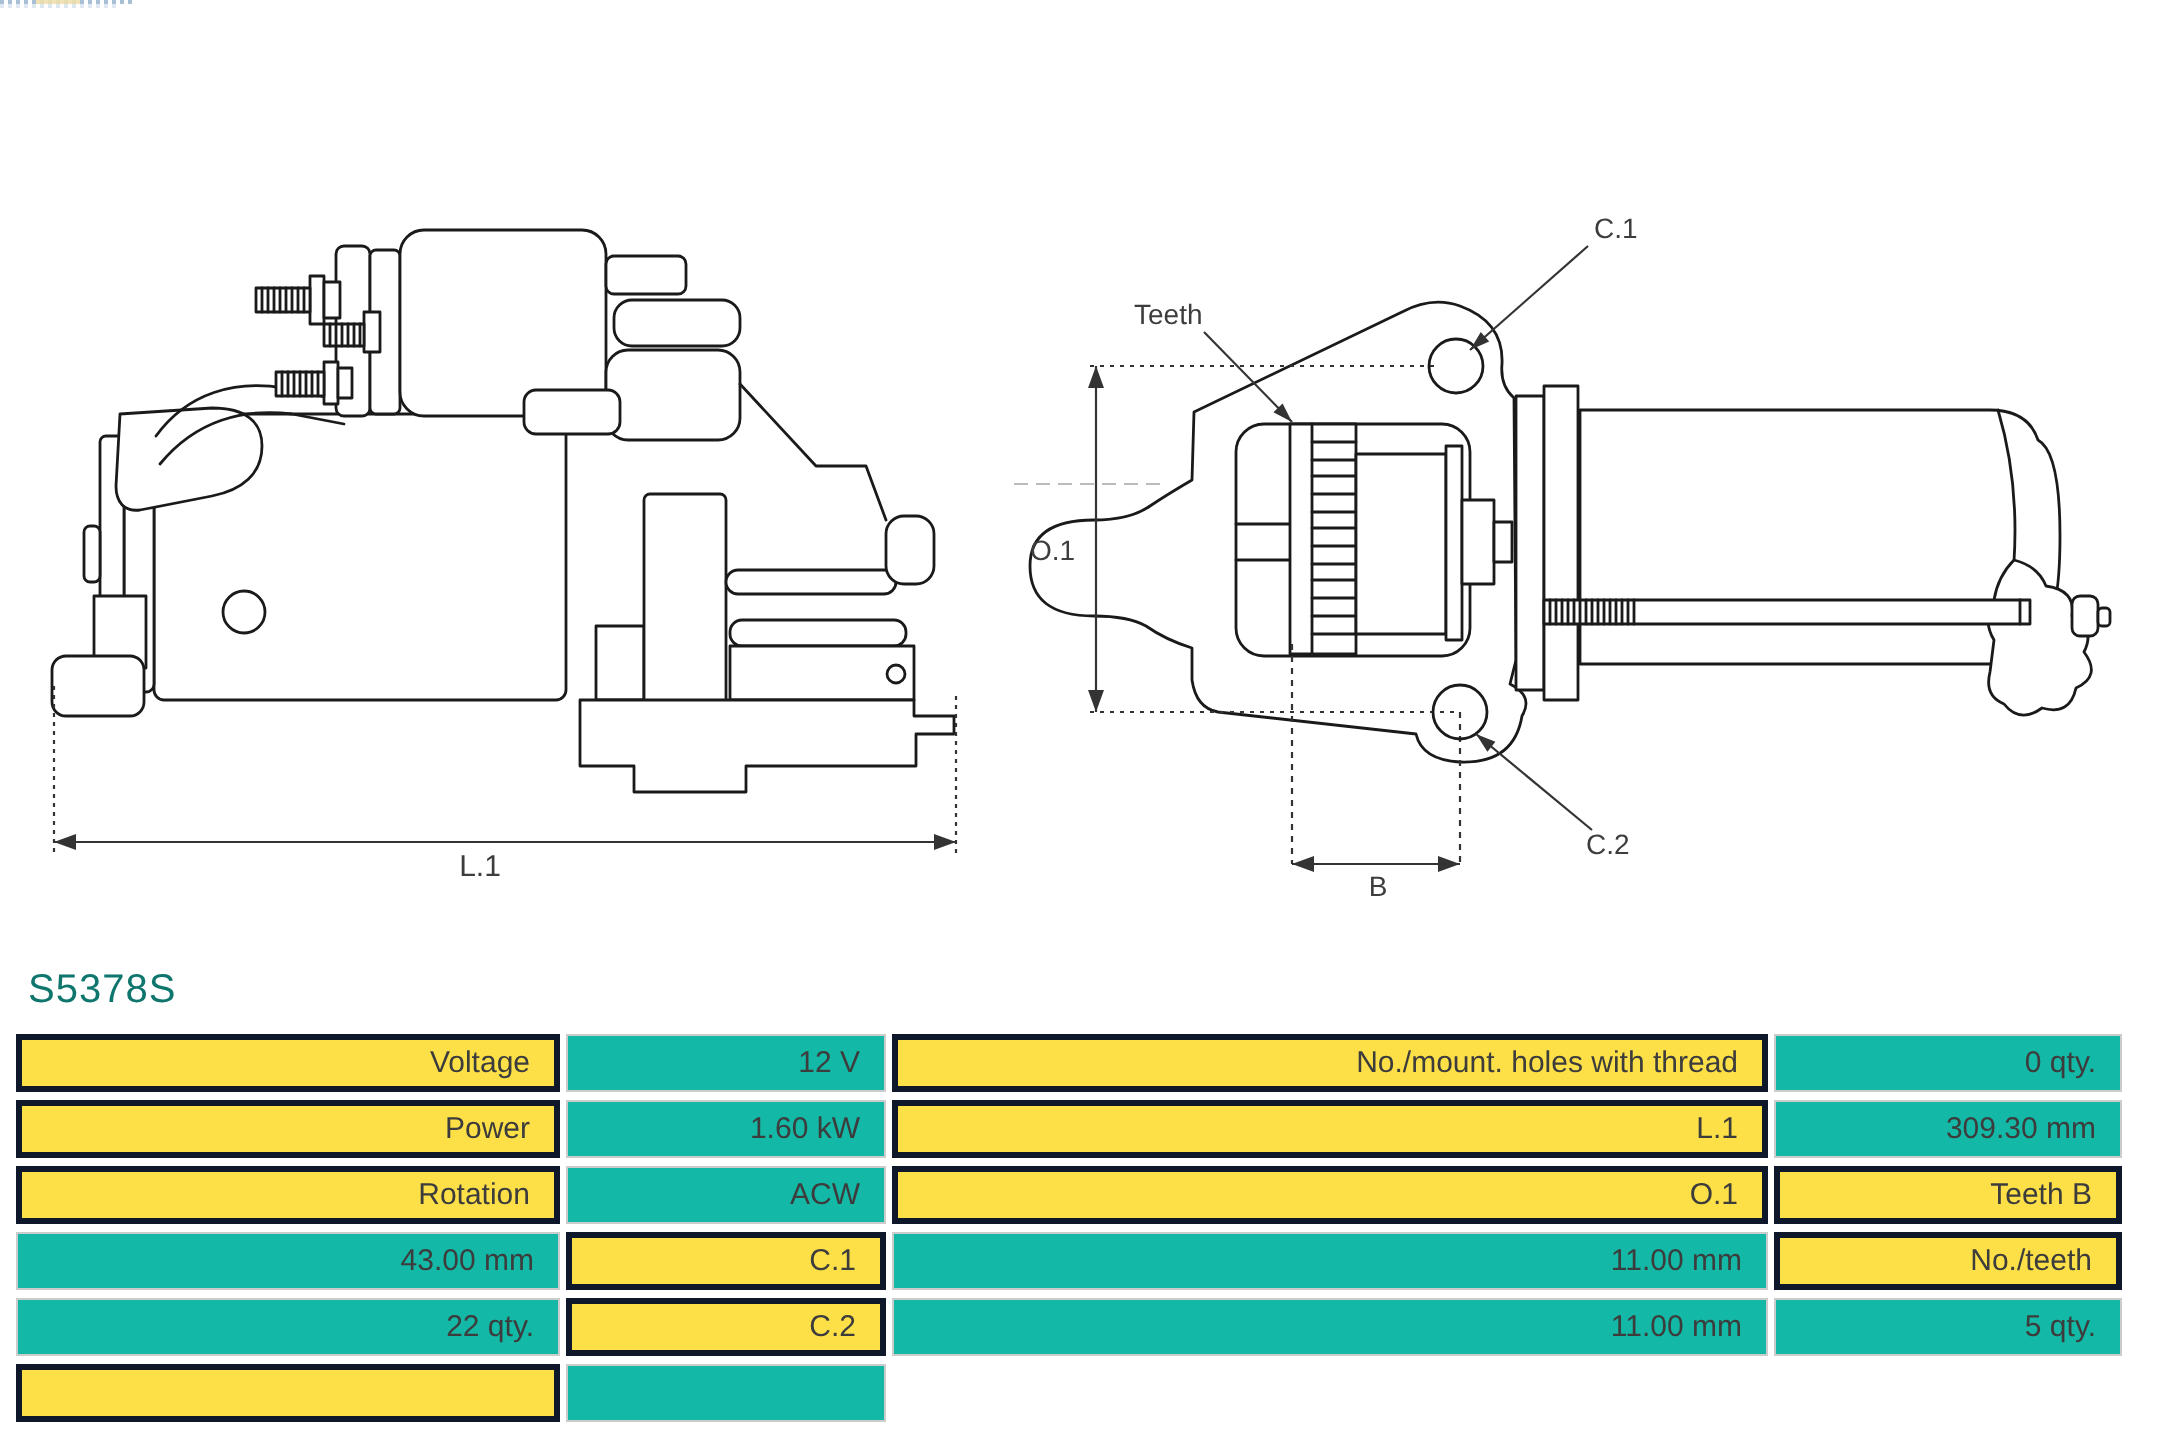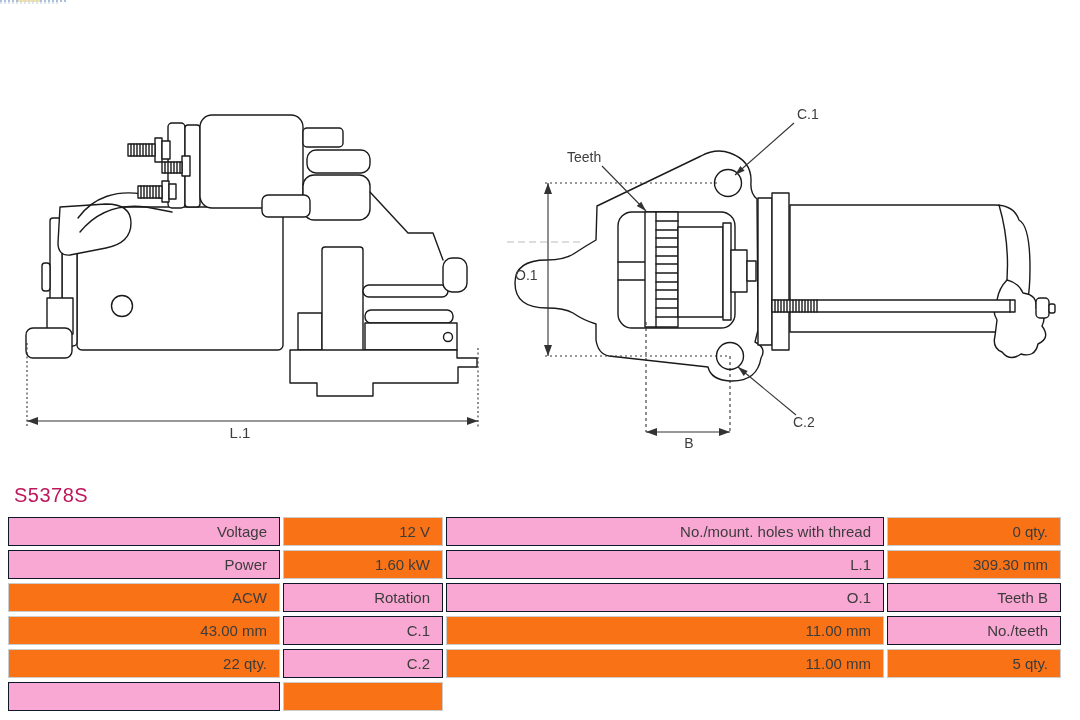--- a/index.html
+++ b/index.html
@@ -13,29 +13,29 @@
   .artifact .r1y{position:absolute;left:18px;top:0;width:22px;height:2px;background:#ecdfae;opacity:.9;}
   .artifact .r2{position:absolute;left:0;top:2px;width:58px;height:2px;opacity:.5;
     background:repeating-linear-gradient(90deg,#bccfe0 0 2px,rgba(255,255,255,0) 2px 4px);}
 
   .drawing{position:absolute;}
   #left-drawing{left:20px;top:100px;}
   #right-drawing{left:505px;top:90px;}
   svg text{font-family:"Liberation Sans",sans-serif;fill:#3d3d3d;}
 
   .product-code{position:absolute;left:14px;top:484px;font-size:20px;letter-spacing:.5px;
-                color:#be185d;font-weight:400;}
+                color:#0f766e;font-weight:400;}
 
   .spec-table{position:absolute;left:8px;top:517px;width:1056px;
               display:grid;grid-template-columns:272px 160px 438px 174px;
               grid-auto-rows:29px;column-gap:3px;row-gap:4px;font-size:15px;}
   .cell{box-sizing:border-box;display:flex;align-items:center;justify-content:flex-end;
         padding-right:12px;white-space:nowrap;overflow:hidden;}
-  .cell.lbl{background:#f9a8d4;border:1px solid #0f172a;}
-  .cell.val{background:#f97316;border:1px solid #cccccc;}
+  .cell.lbl{background:#fde047;border:3px solid #0f172a;}
+  .cell.val{background:#14b8a6;border:1px solid #cccccc;}
 </style>
 </head>
 <body>
 
 <div class="canvas">
 
   <div class="artifact">
     <div class="r1"></div>
     <div class="r1y"></div>
     <div class="r2"></div>
@@ -184,22 +184,22 @@
     <div class="cell lbl">Voltage</div>
     <div class="cell val">12 V</div>
     <div class="cell lbl">No./mount. holes with thread</div>
     <div class="cell val">0 qty.</div>
 
     <div class="cell lbl">Power</div>
     <div class="cell val">1.60 kW</div>
     <div class="cell lbl">L.1</div>
     <div class="cell val">309.30 mm</div>
 
+    <div class="cell lbl">Rotation</div>
     <div class="cell val">ACW</div>
-    <div class="cell lbl">Rotation</div>
     <div class="cell lbl">O.1</div>
 
     <div class="cell lbl">Teeth B</div>
     <div class="cell val">43.00 mm</div>
     <div class="cell lbl">C.1</div>
     <div class="cell val">11.00 mm</div>
 
     <div class="cell lbl">No./teeth</div>
     <div class="cell val">22 qty.</div>
     <div class="cell lbl">C.2</div>

